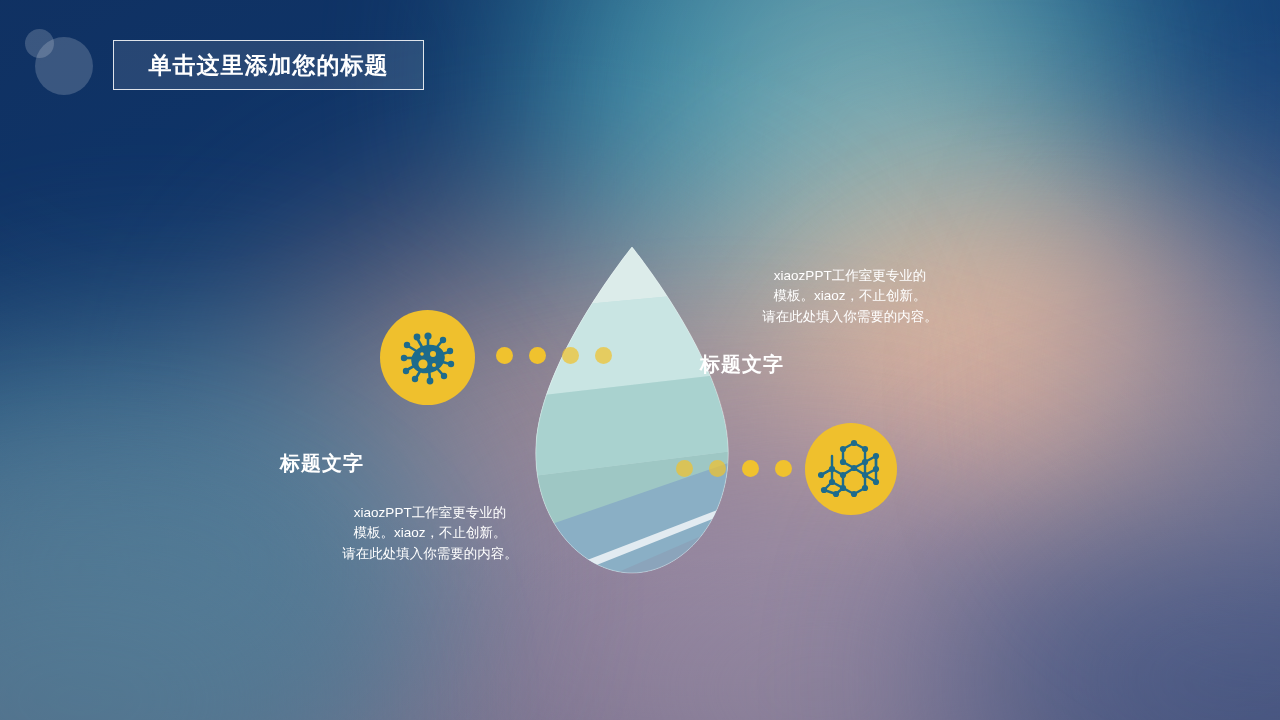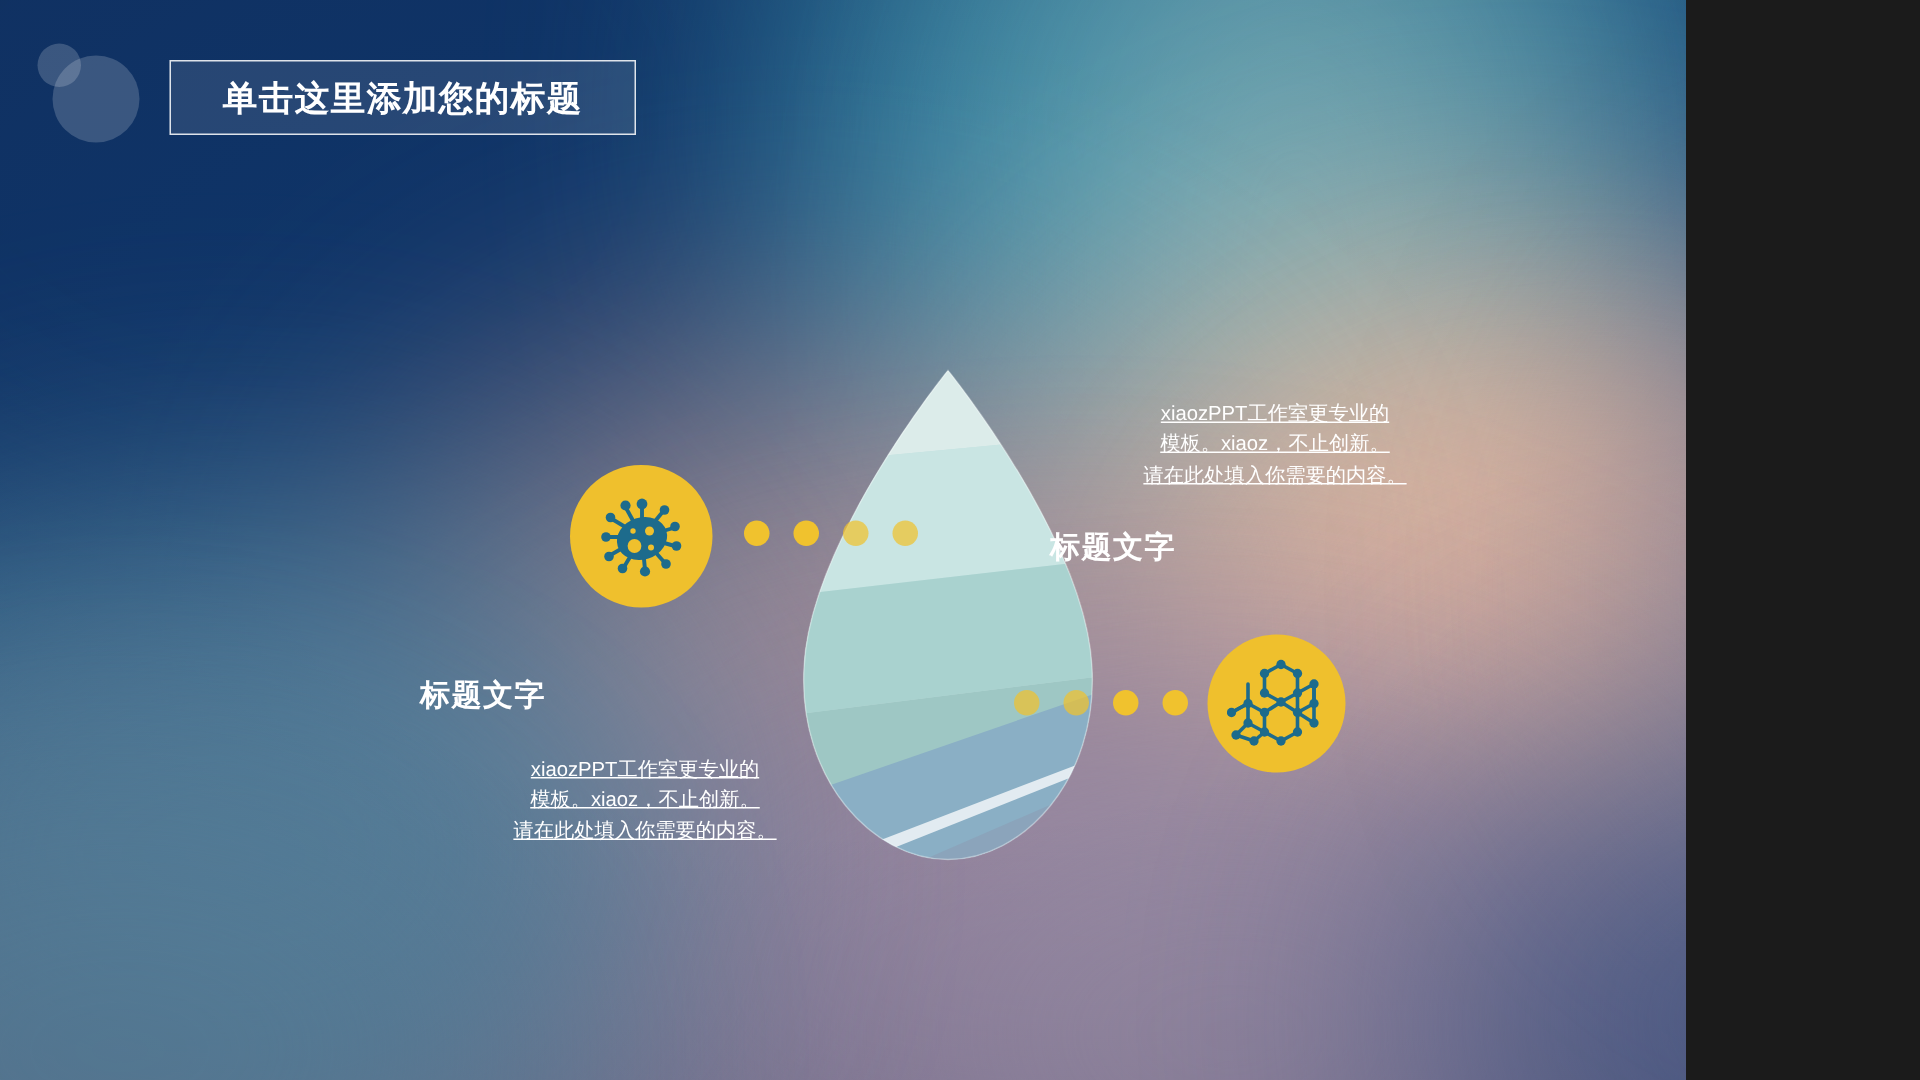--- a/index.html
+++ b/index.html
@@ -3,21 +3,21 @@
 <meta charset="utf-8">
 <title>Slide</title>
 <style>
   html, body {
     margin: 0;
     padding: 0;
     background: #1b1b1b;
   }
   #slide {
     position: relative;
-    width: 1124px;
+    width: 1280px;
     height: 720px;
     overflow: hidden;
     font-family: "Liberation Sans", "DejaVu Sans", sans-serif;
     background-color: #6d28d9;
   }
 
   
   .bg-layer {
     position: absolute;
     inset: 0;
@@ -188,21 +188,20 @@
     font-weight: bold;
     letter-spacing: 1px;
     white-space: nowrap;
   }
   .body-text {
     color: #ffffff;
     font-size: 13.5px;
     line-height: 1.5;
     text-align: center;
     white-space: nowrap;
-    text-decoration: underline;
   }
 
   .block-left { left: 280px; top: 450px; width: 300px; }
   .block-left .heading { margin-bottom: 26px; }
 
   .block-right { left: 700px; top: 266px; width: 300px; }
   .block-right .heading { margin-top: 24px; }
 </style>
 </head>
 <body>

